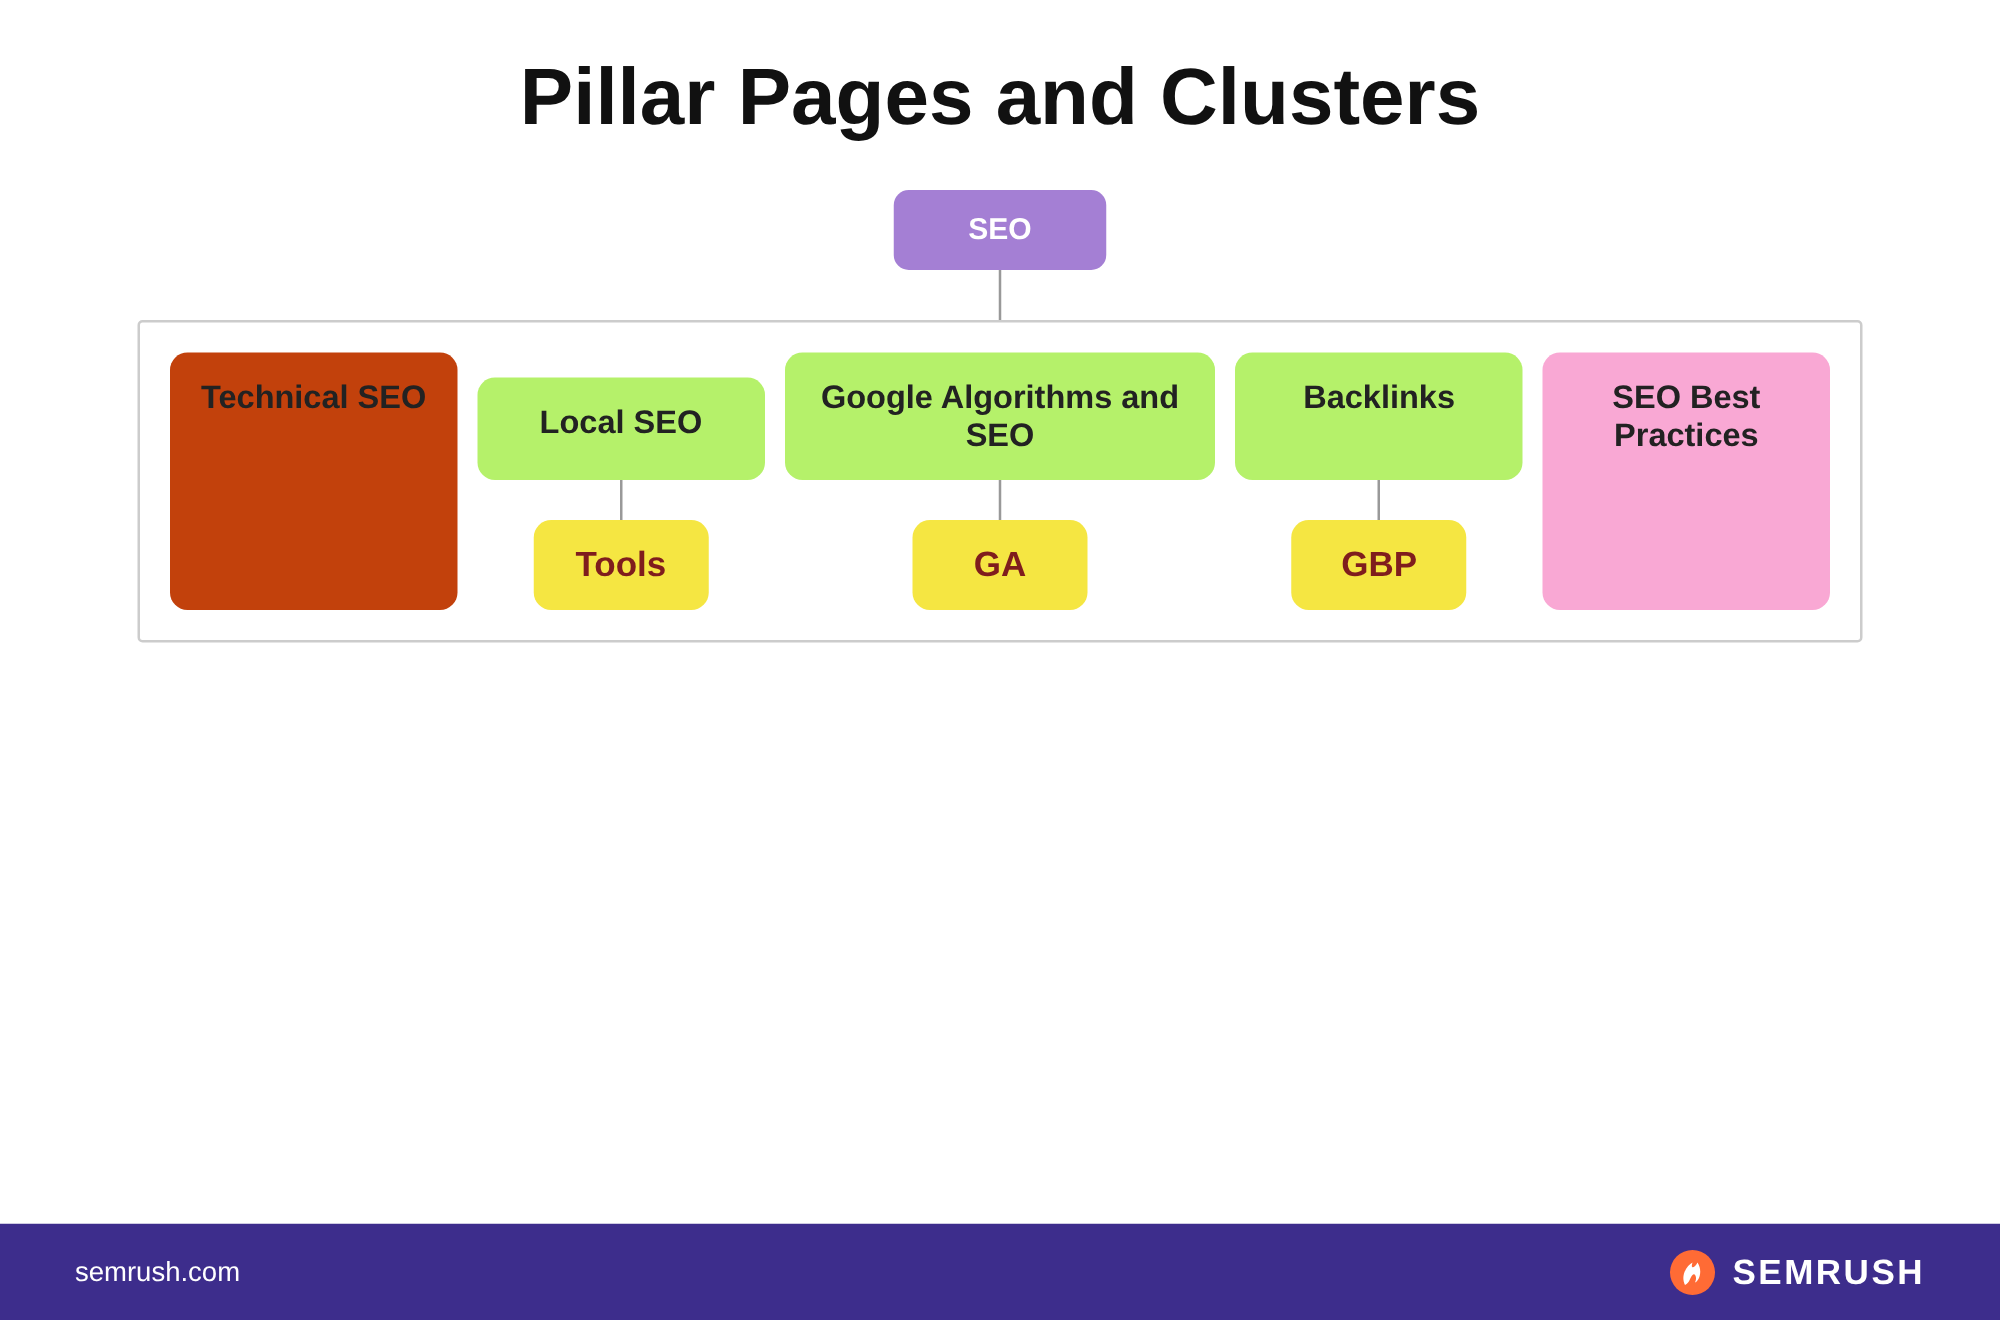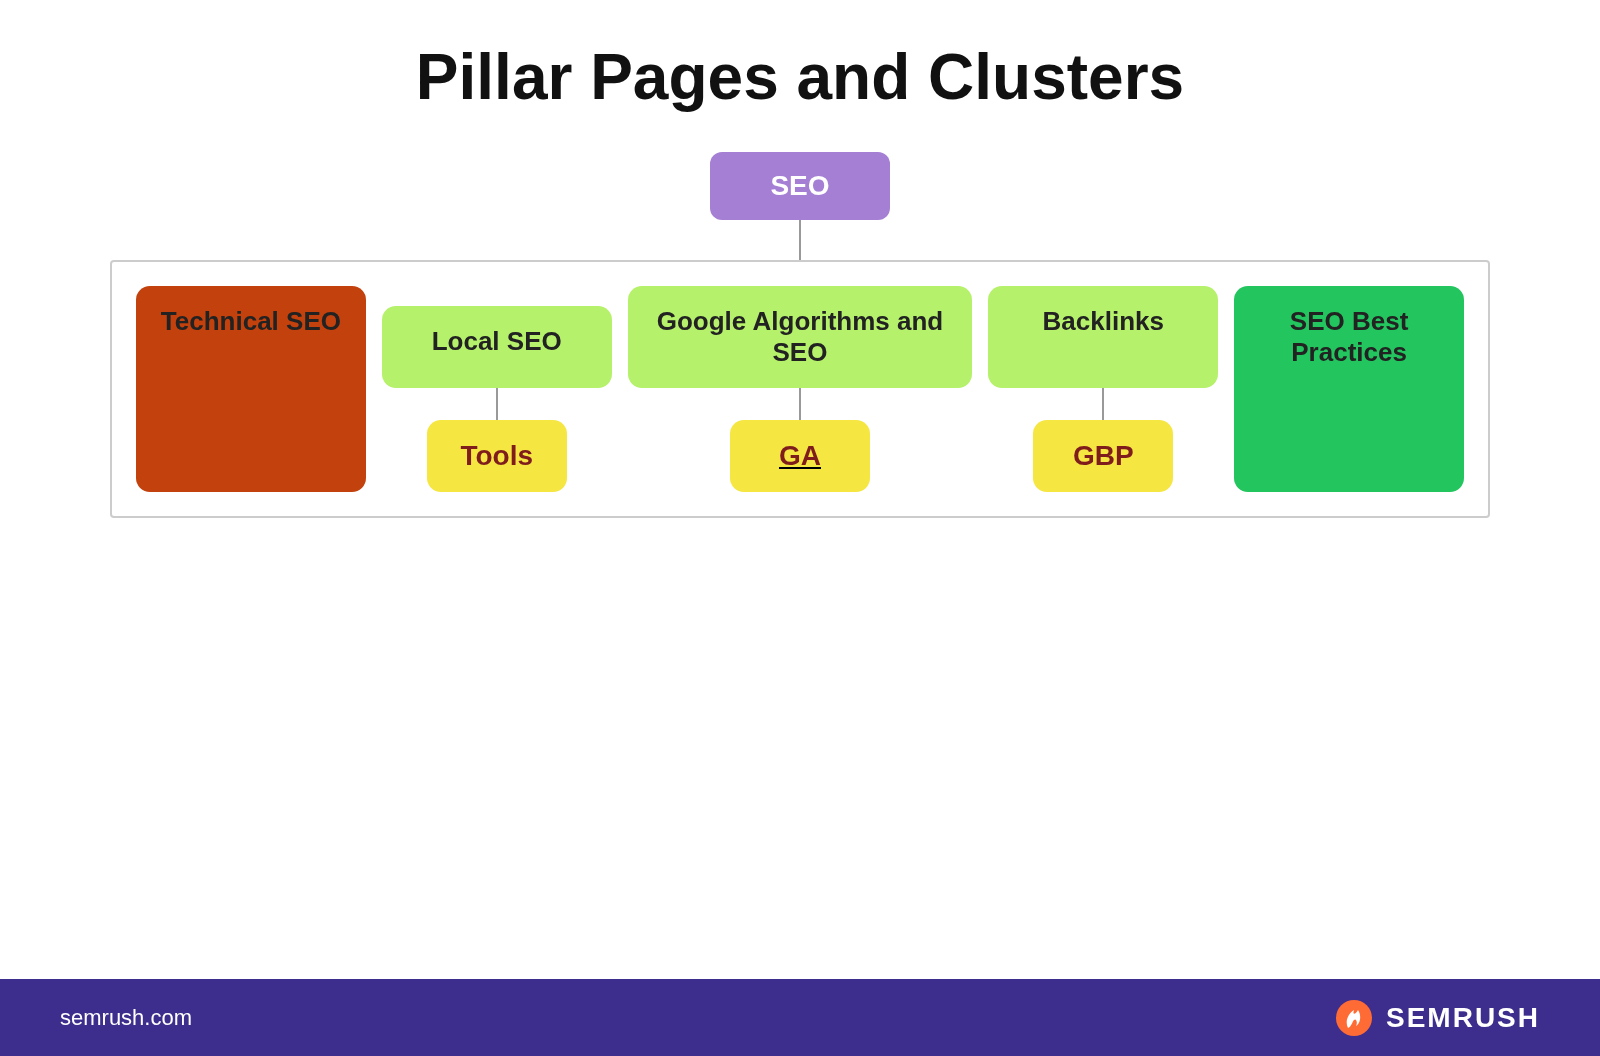--- a/index.html
+++ b/index.html
@@ -34,21 +34,21 @@
       flex-direction: column;
       align-items: center;
       width: 100%;
       flex: 1;
     }
 
     
     .root-node {
       background: #a47fd4;
       color: white;
-      font-size: 28px;
+      font-size: 24px;
       font-weight: 700;
       border-radius: 12px;
       padding: 18px 60px;
       text-align: center;
       position: relative;
       z-index: 2;
     }
 
     .cluster-node {
       background: #b5f16a;
@@ -217,36 +217,36 @@
         <div class="node-col">
           <div class="cluster-node" style="background:#b5f16a; width:100%;margin-top:20px;">Local SEO</div>
 
           <div class="vert-line"></div>
           <div class="secondary-node">Tools</div>
         </div>
 
         <div class="node-col" style="flex:1.5;">
           <div class="cluster-node large" style="background:#b5f16a; width:100%;">Google Algorithms and SEO</div>
 
-          <div style="display:flex; gap:16px; width:100%; justify-content:center;text-decoration:underline;">
+          <div style="display:flex; gap:16px; width:100%; justify-content:center;">
             <div class="sub-col">
               <div class="vert-line"></div>
               <div class="secondary-node">GA</div>
             </div>
           </div>
         </div>
 
         <div class="node-col">
           <div class="cluster-node" style="background:#b5f16a; width:100%;">Backlinks</div>
           <div class="vert-line"></div>
           <div class="secondary-node">GBP</div>
         </div>
 
         <div class="node-col">
-          <div class="cluster-node" style="background:#22c55e; width:100%;">SEO Best Practices</div>
+          <div class="cluster-node" style="background:#f9a8d4; width:100%;">SEO Best Practices</div>
         </div>
 
       </div>
     </div>
 
 
   </div>
 </div>
 
 <footer class="footer">

